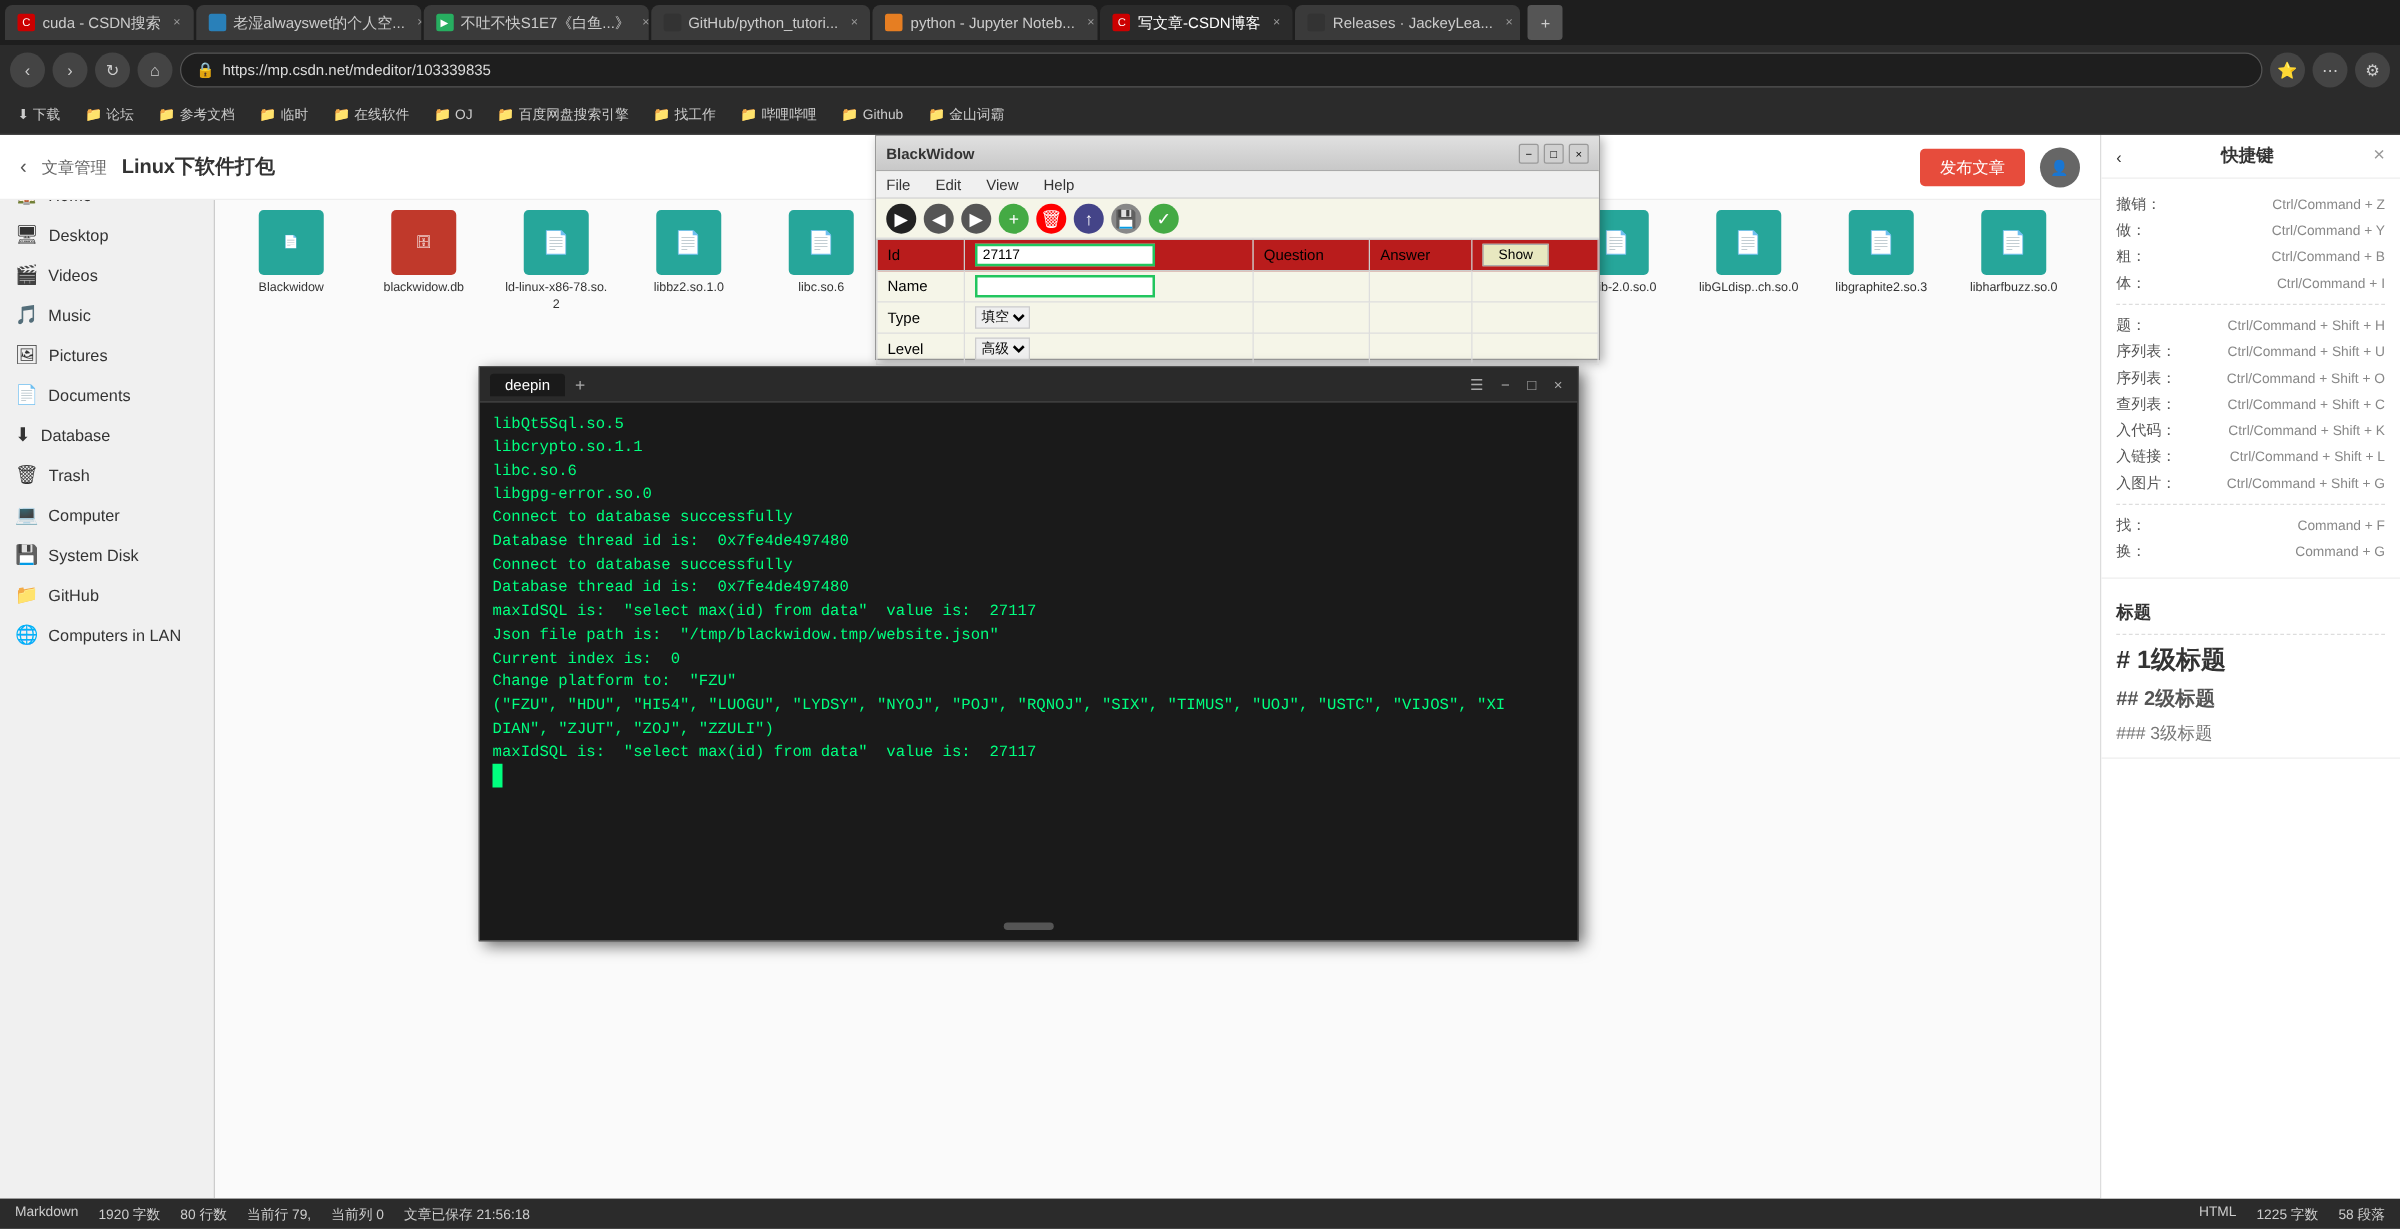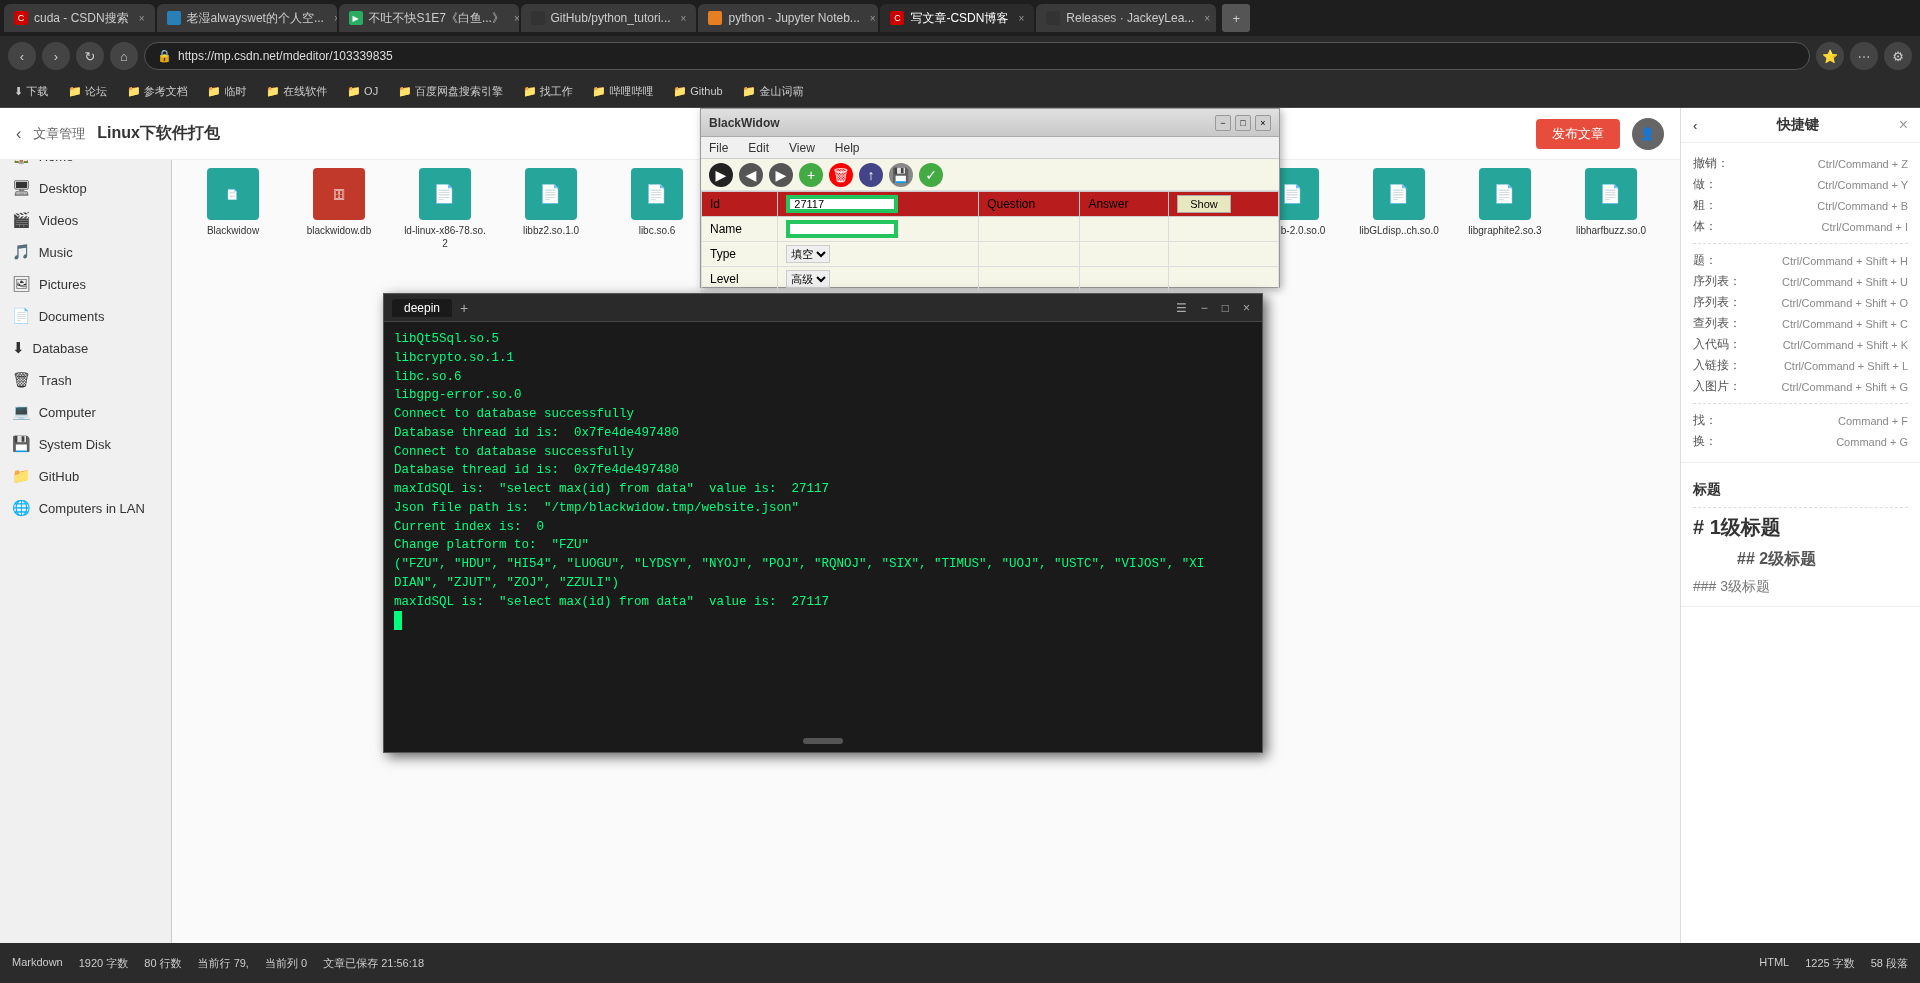--- a/index.html
+++ b/index.html
@@ -319,23 +319,23 @@
 
     .bw-show-btn {
       background: #e8e8c0;
       border: 1px solid #aaa;
       padding: 2px 12px;
       font-size: 11px;
       cursor: pointer;
     }
 
     .bw-input {
-      width: 112px;
+      width: 144px;
       height: 18px;
-      border: 4px solid #22c55e;
+      border: 2px solid #22c55e;
       font-size: 11px;
       padding: 0 4px;
     }
 
     .bw-select {
       height: 18px;
       border: 1px solid #ccc;
       font-size: 11px;
     }
 
@@ -502,21 +502,21 @@
     .h1-preview { font-size: 20px; font-weight: bold; color: #333; }
     .h2-preview { font-size: 16px; font-weight: bold; color: #555; }
     .h3-preview { font-size: 14px; font-weight: normal; color: #777; }
 
     
     .status-bar {
       position: absolute;
       bottom: 0;
       left: 0;
       right: 0;
-      height: 40px;
+      height: 24px;
       background: #2b2b2b;
       display: flex;
       align-items: center;
       padding: 0 12px;
       gap: 8px;
       font-size: 11px;
       color: #ccc;
       z-index: 200;
       text-align: right;
     }
@@ -960,21 +960,21 @@
     <div class="csdn-shortcut">
       <span>换：</span>
       <span class="csdn-shortcut-key">Command + G</span>
     </div>
   </div>
 
   <div class="csdn-section heading-preview">
     <div class="csdn-section-title">标题</div>
     <hr class="csdn-divider">
     <div class="h1-preview"># 1级标题</div>
-    <div class="h2-preview" style="margin-top:8px;margin-left:44px;">## 2级标题</div>
+    <div class="h2-preview" style="margin-top:8px;">## 2级标题</div>
     <div class="h3-preview" style="margin-top:8px;">### 3级标题</div>
   </div>
 </div>
 
 <div class="status-bar">
   <div class="status-left">
     <span>Markdown</span>
     <span>1920 字数</span>
     <span>80 行数</span>
     <span>当前行 79,</span>

